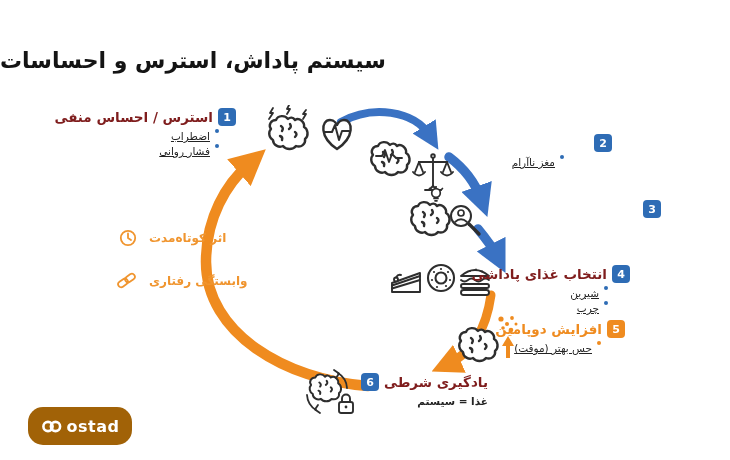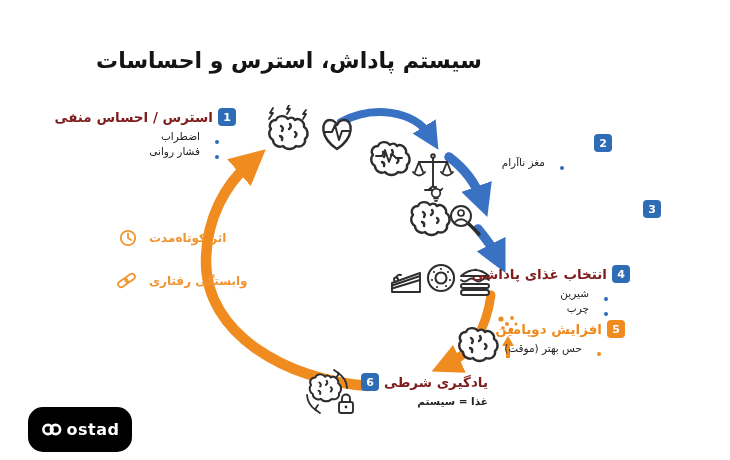--- a/index.html
+++ b/index.html
@@ -1,44 +1,44 @@
 <!DOCTYPE html>
 <html lang="fa"><head>
 <meta charset="utf-8">
 <style>
   html,body{margin:0;padding:0;background:#ffffff;}
   .canvas{position:relative;width:730px;height:460px;background:#ffffff;overflow:hidden;
           font-family:"DejaVu Sans","Liberation Sans",sans-serif;}
-  .title{position:absolute;top:48px;left:0;width:578px;text-align:center;
+  .title{position:absolute;top:48px;left:0;width:578px;text-align:left;
          font-size:22px;font-weight:bold;color:#141414;direction:rtl;letter-spacing:0;}
   
   .step{position:absolute;}
   .step-head{display:flex;align-items:center;gap:5px;direction:rtl;}
   .step-head.ltr{direction:ltr;}
   .badge{display:inline-flex;align-items:center;justify-content:center;
          width:18px;height:18px;border-radius:4px;color:#fff;
          font-size:11px;font-weight:bold;flex:0 0 auto;}
   .badge.b{background:#2e6cb5;}
   .badge.o{background:#ef8b1f;}
   .step-title{font-size:13.5px;font-weight:bold;white-space:nowrap;}
   .t-blue{color:#7f1d1d;}
   .t-orange{color:#ef8b1f;}
   .bullets{direction:rtl;margin-top:3px;}
-  .bullet{display:flex;align-items:flex-end;gap:15px;font-size:10.5px;color:#232323;
-          line-height:15px;white-space:nowrap;}
+  .bullet{display:flex;align-items:flex-start;gap:5px;font-size:10.5px;color:#232323;
+          line-height:15px;white-space:nowrap;text-decoration:underline;}
   .dot{width:4px;height:4px;border-radius:50%;flex:0 0 auto;}
   .dot.b{background:#2e6cb5;}
   .dot.o{background:#ef8b1f;}
   .note{font-size:10.5px;font-weight:bold;color:#232323;direction:rtl;
         margin-top:4px;white-space:nowrap;}
   
   .side-label{position:absolute;display:flex;align-items:center;gap:12px;
               color:#f0952f;font-size:12px;font-weight:bold;white-space:nowrap;direction:ltr;}
   
-  .logo{position:absolute;left:28px;top:407px;width:104px;height:45px;background:#000000;
+  .logo{position:absolute;left:28px;top:407px;width:104px;height:38px;background:#a16207;
         border-radius:15px;display:flex;align-items:center;justify-content:center;gap:4px;}
   .logo-text{color:#ffffff;font-size:16px;font-weight:bold;letter-spacing:0.5px;}
   .abs{position:absolute;}
   svg{display:block;}
 </style>
 </head>
 <body>
 
 <div class="canvas">
 

